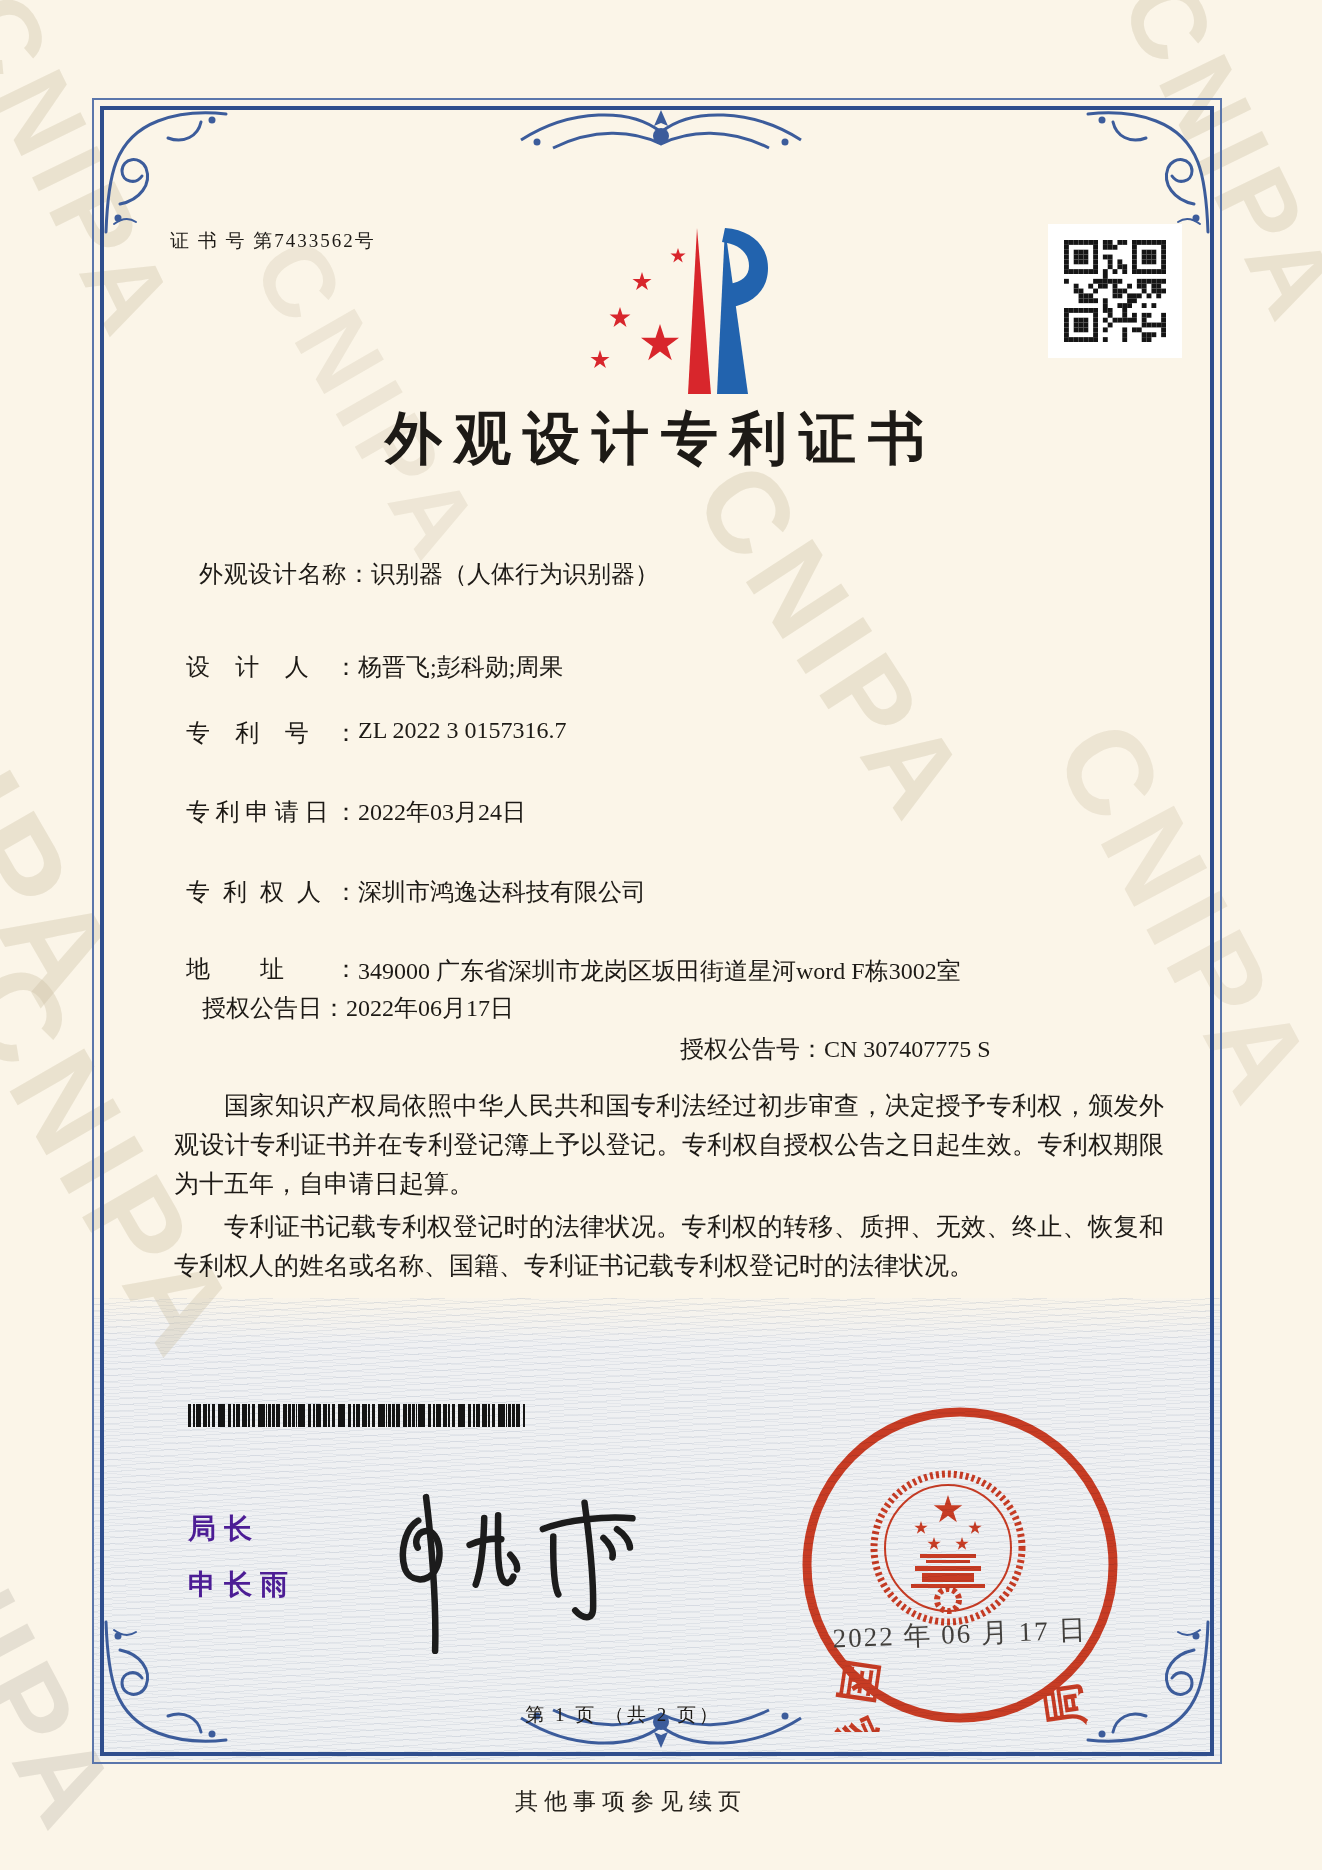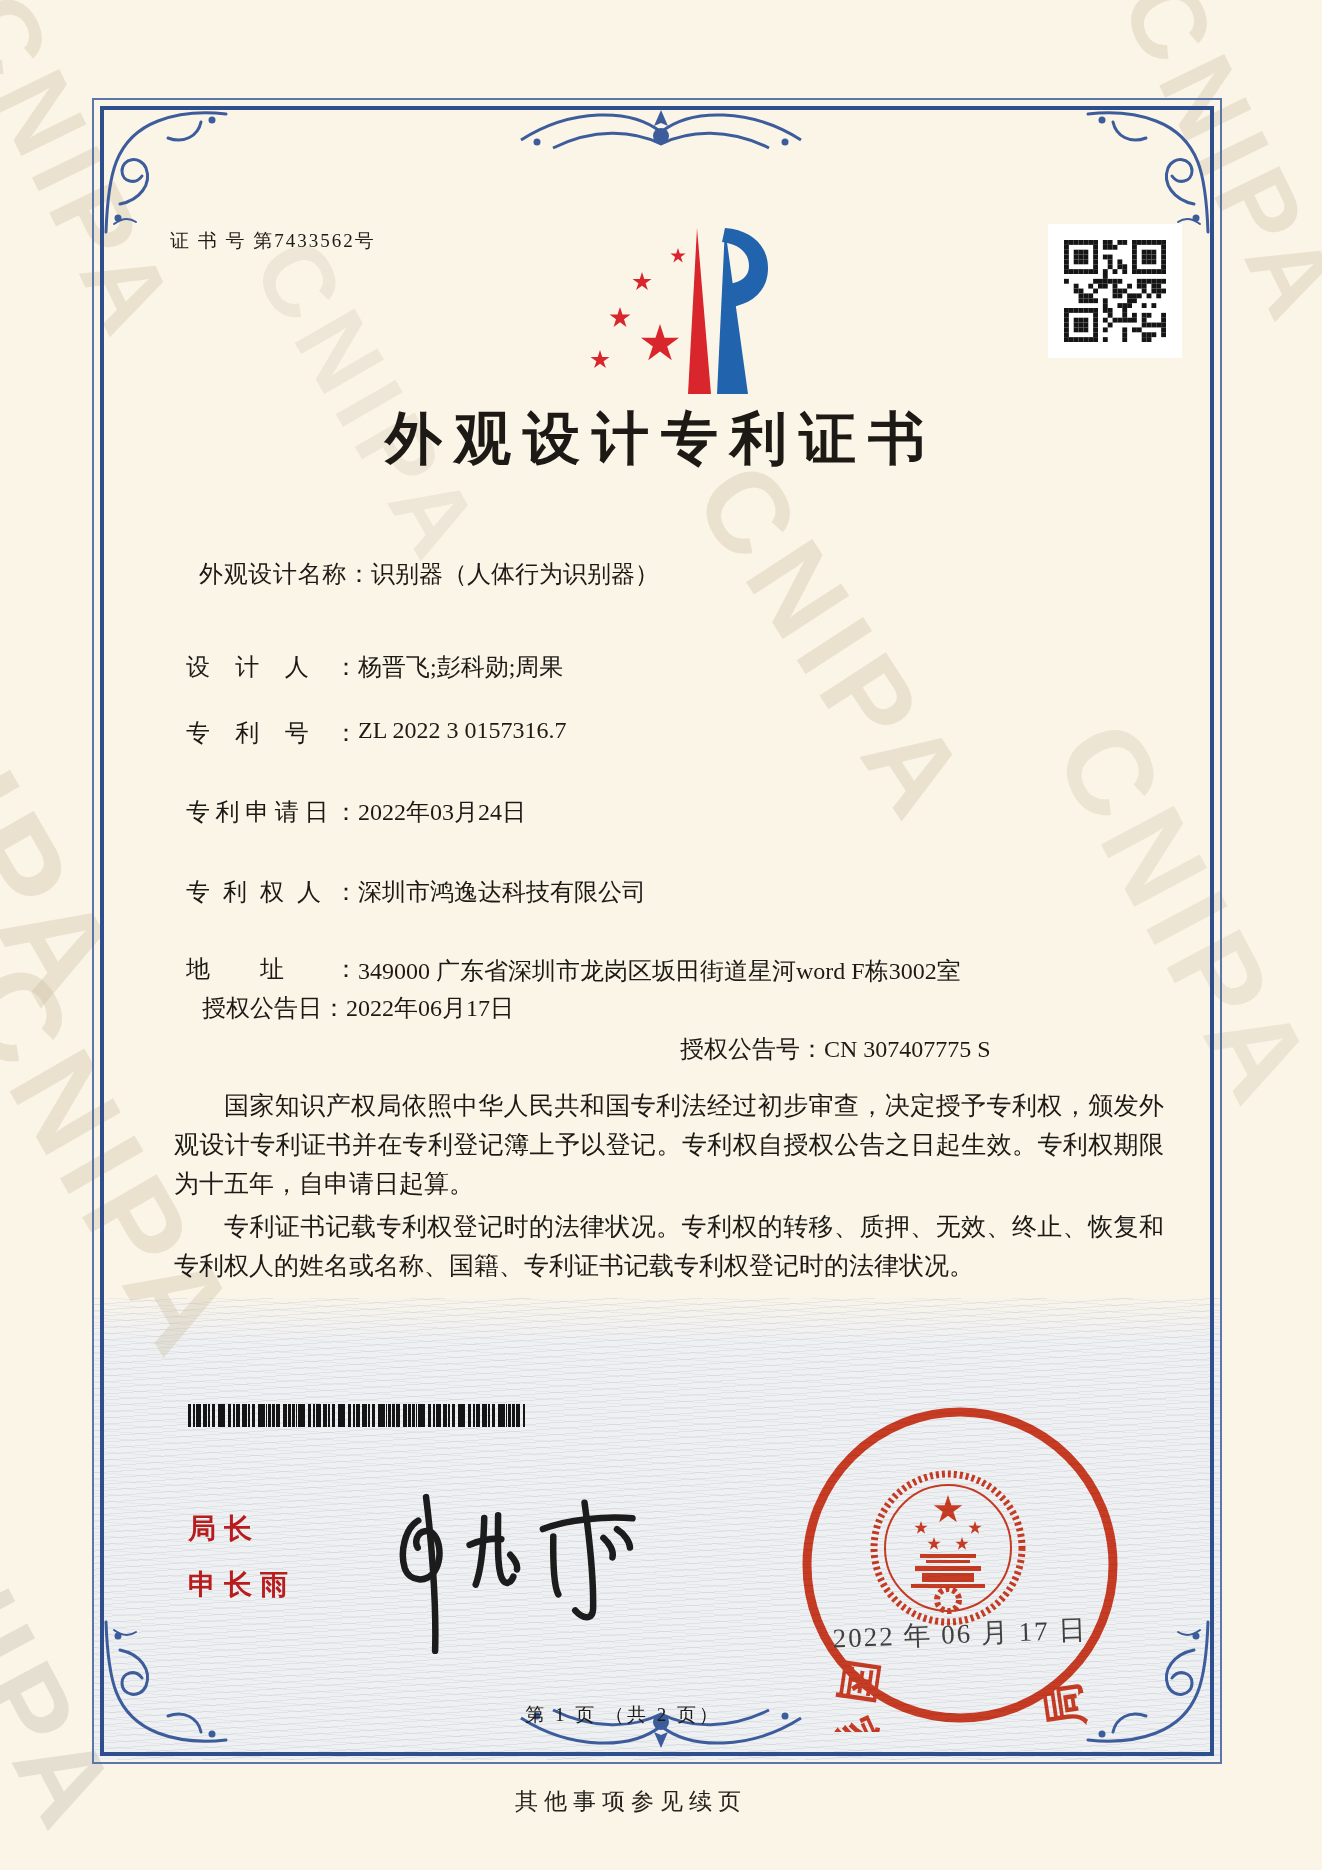--- a/index.html
+++ b/index.html
@@ -36,21 +36,21 @@
          text-align:justify;z-index:4;}
   .paras p{margin:0 0 4px 0;text-indent:2em;}
   
   .barcode{left:188px;top:1404px;width:337px;height:23px;z-index:4;
       background:
         repeating-linear-gradient(90deg,#141414 0 2px,rgba(0,0,0,0) 2px 5px),
         repeating-linear-gradient(90deg,#141414 0 3px,rgba(0,0,0,0) 3px 8px),
         repeating-linear-gradient(90deg,#141414 0 1px,rgba(0,0,0,0) 1px 6px);}
   
   .officer{left:188px;font-size:28px;font-weight:600;letter-spacing:8px;z-index:4;
-           font-family:"Liberation Sans","DejaVu Sans",sans-serif;color:#b91c1c;}
+           font-family:"Liberation Sans","DejaVu Sans",sans-serif;color:#4c1d95;}
   .sig{left:383px;top:1480px;z-index:4;transform:rotate(-3deg);}
   .seal{left:795px;top:1402px;z-index:5;mix-blend-mode:multiply;opacity:0.94;}
   .pagefoot{left:0;top:1702px;width:100%;text-align:center;font-size:19px;
             letter-spacing:3px;z-index:4;transform:translateX(-38px);}
   .contnote{left:0;top:1786px;width:100%;text-align:center;font-size:23px;
             letter-spacing:6px;z-index:4;transform:translateX(-30px);color:#26221c;}
   .logo{left:572px;top:222px;z-index:4;}
 </style>
 </head>
 <body>

